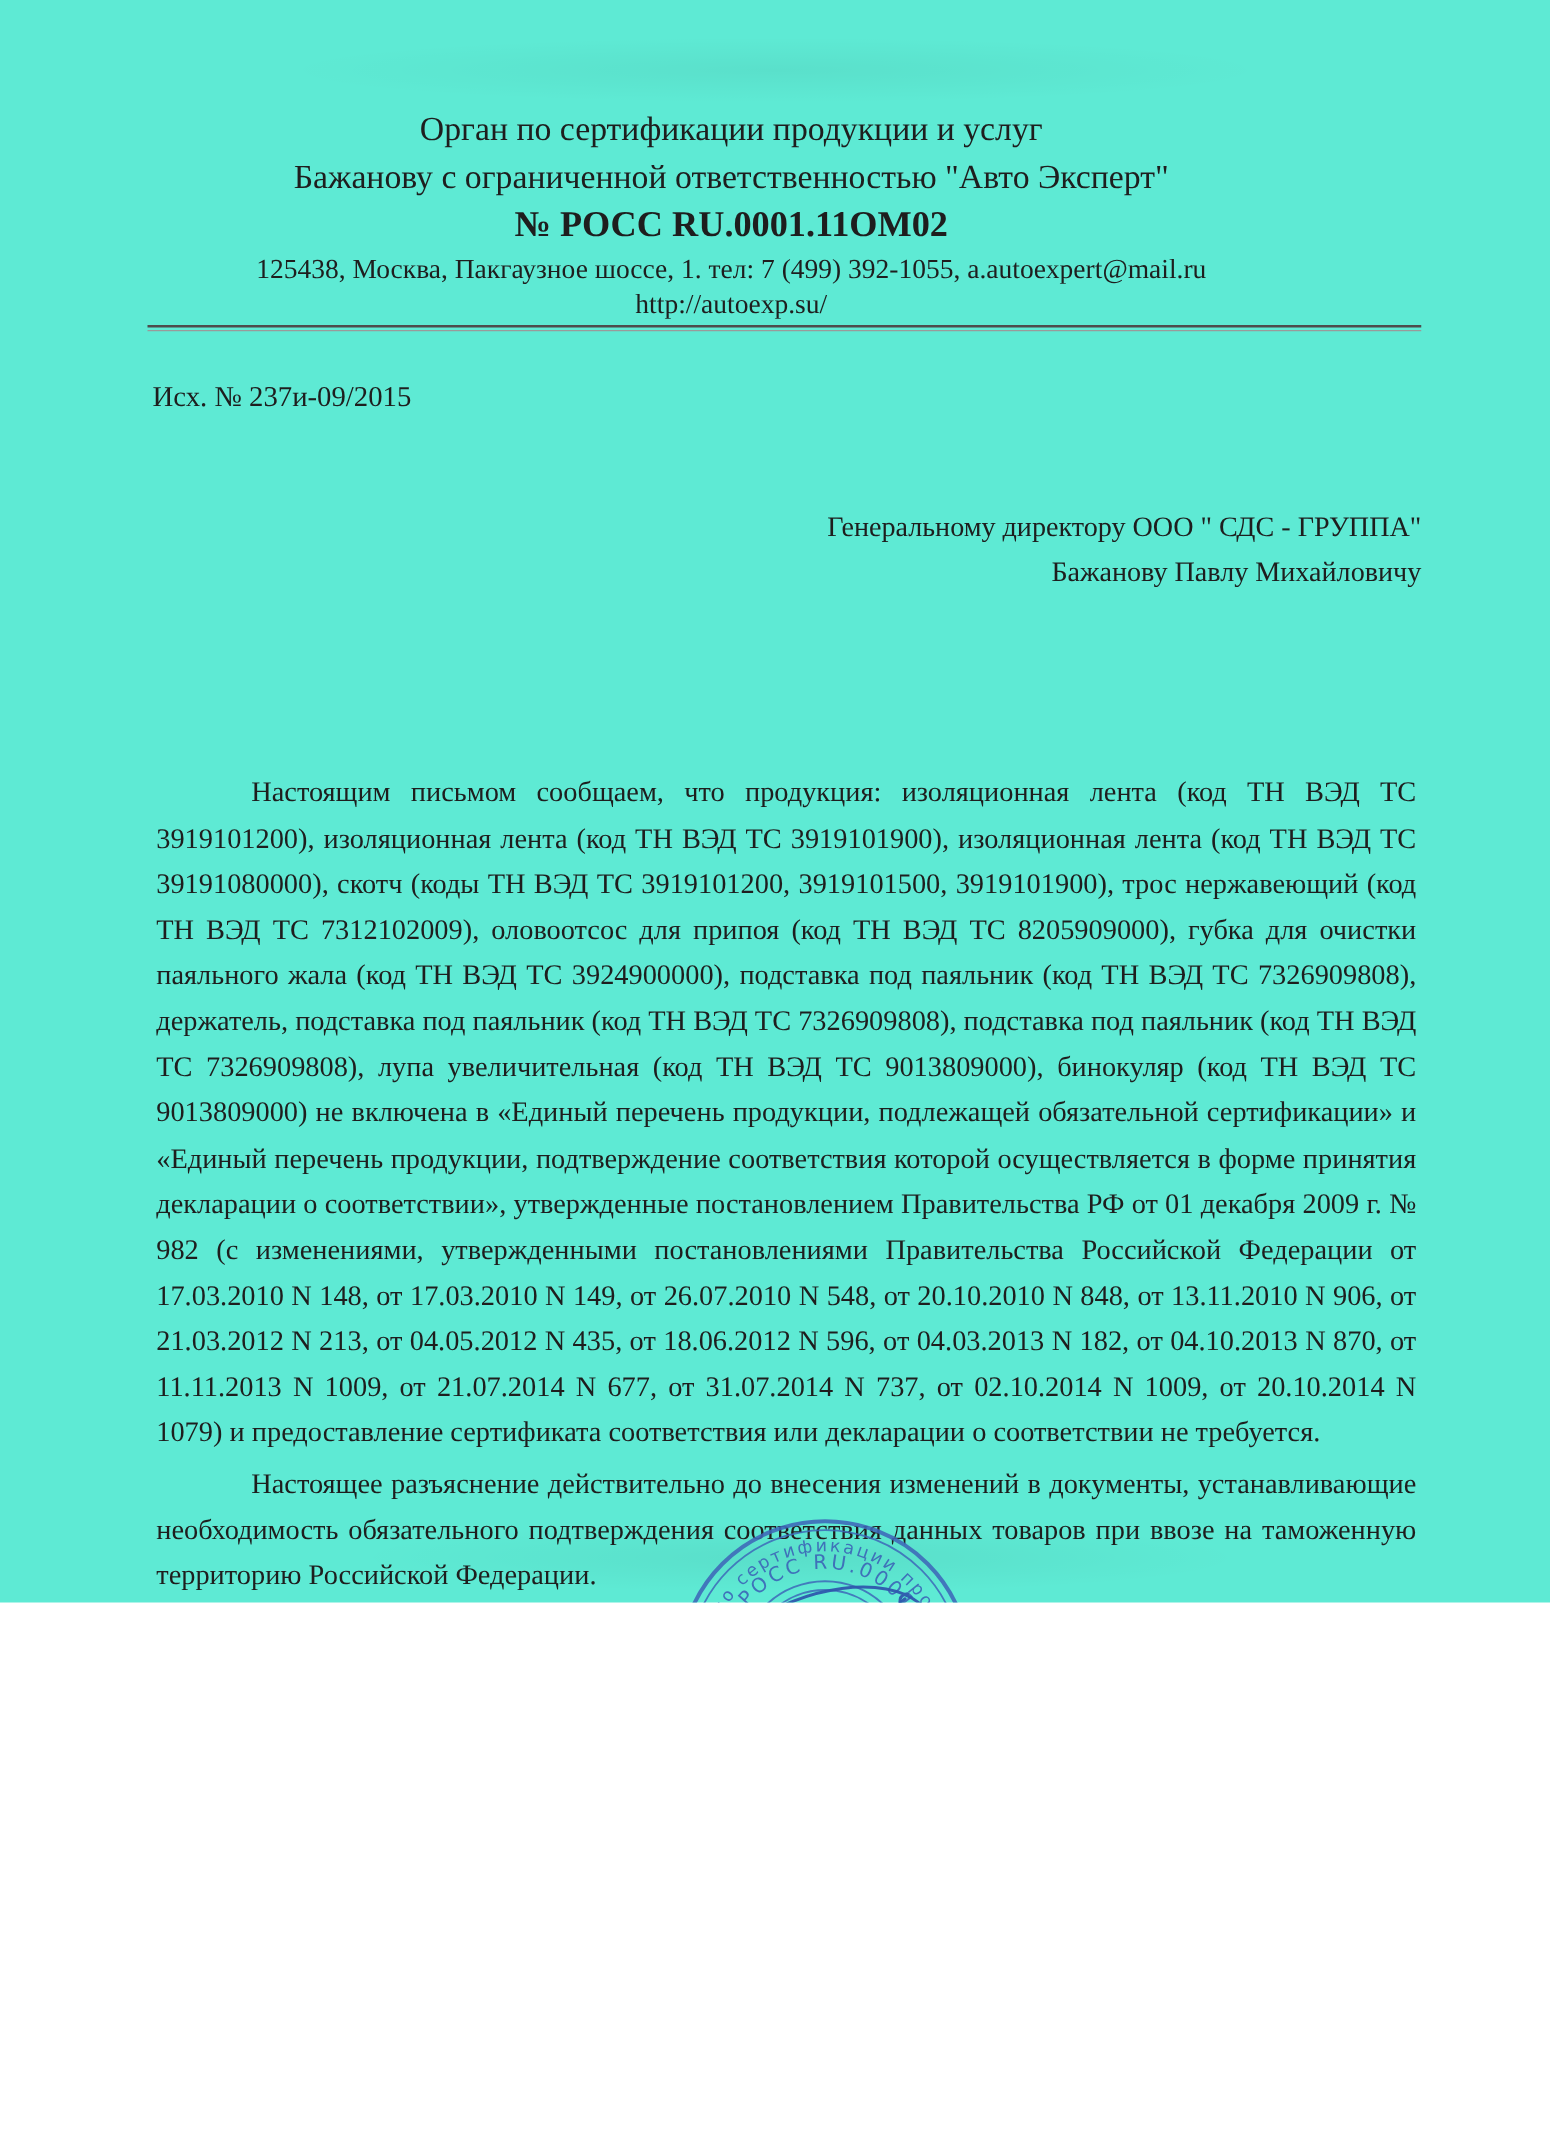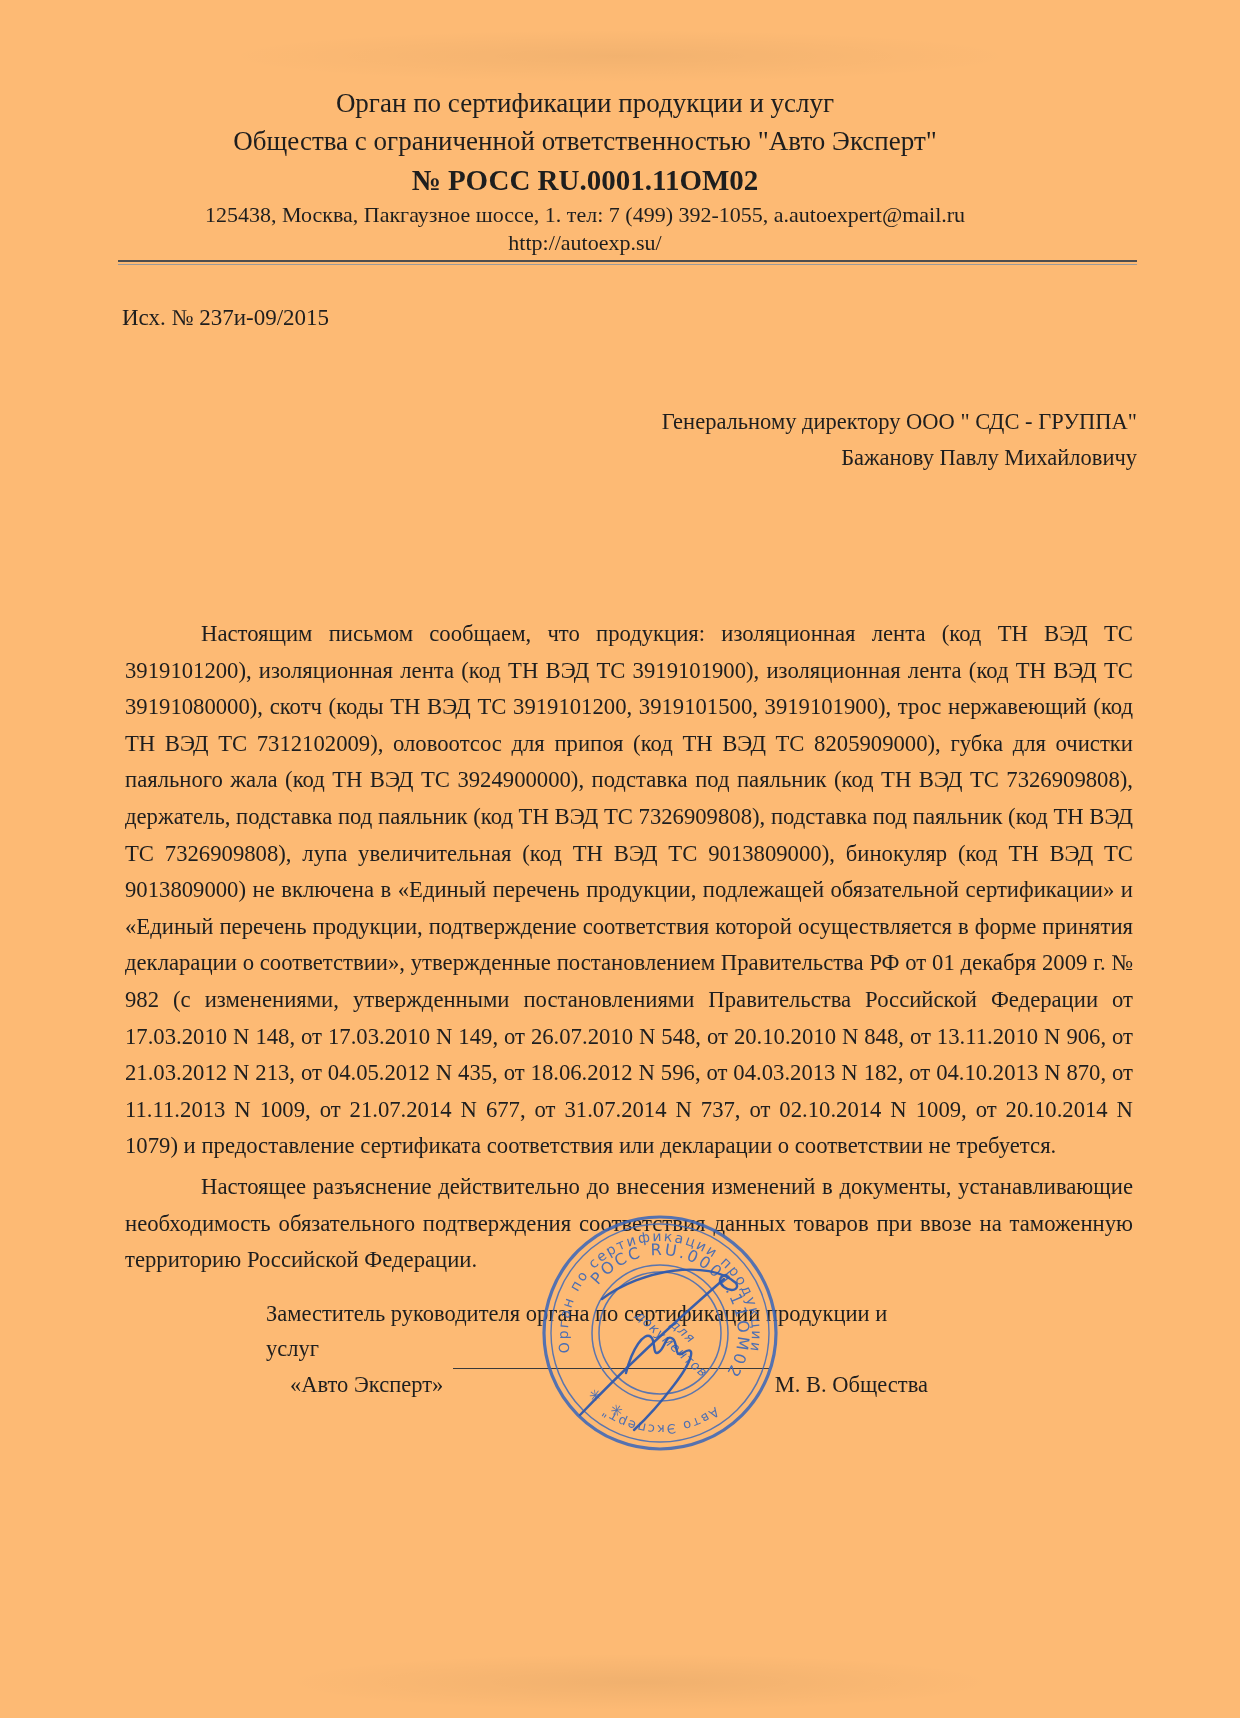--- a/index.html
+++ b/index.html
@@ -1,20 +1,20 @@
 <!DOCTYPE html>
 <html><head>
 <meta charset="utf-8">
 <style>
   html,body { margin:0; padding:0; }
   body { background:#ffffff; }
   .page {
     position:relative;
-    width:1240px; height:1718px;
-    background:#fdba74;
+    width:1240px; height:1282px;
+    background:#5eead4;
     font-family:"Liberation Serif","DejaVu Serif",serif;
     color:#1e1e1e;
     overflow:hidden;
   }
   
   .artifact-top {
     position:absolute; top:30px; left:230px; width:780px; height:52px;
     background:radial-gradient(ellipse at center, rgba(0,0,0,0.045), transparent 72%);
     pointer-events:none;
   }
@@ -79,21 +79,21 @@
 <body>
 
 <div class="page">
 
   <div class="artifact-top"></div>
   <div class="artifact-bottom"></div>
 
   <div class="header-block">
     <div class="header-inner">
       <div class="hdr-line1">Орган по сертификации продукции и услуг</div>
-      <div class="hdr-line2">Общества с ограниченной ответственностью "Авто Эксперт"</div>
+      <div class="hdr-line2">Бажанову с ограниченной ответственностью "Авто Эксперт"</div>
       <div class="hdr-line3">№ РОСС RU.0001.11ОМ02</div>
       <div class="hdr-contact">125438, Москва, Пакгаузное шоссе, 1. тел: 7 (499) 392-1055, a.autoexpert@mail.ru</div>
       <div class="hdr-site">http://autoexp.su/</div>
     </div>
   </div>
 
   <div class="divider"></div>
 
   <div class="ref-block">
     <div>Исх. № 237и-09/2015</div>

